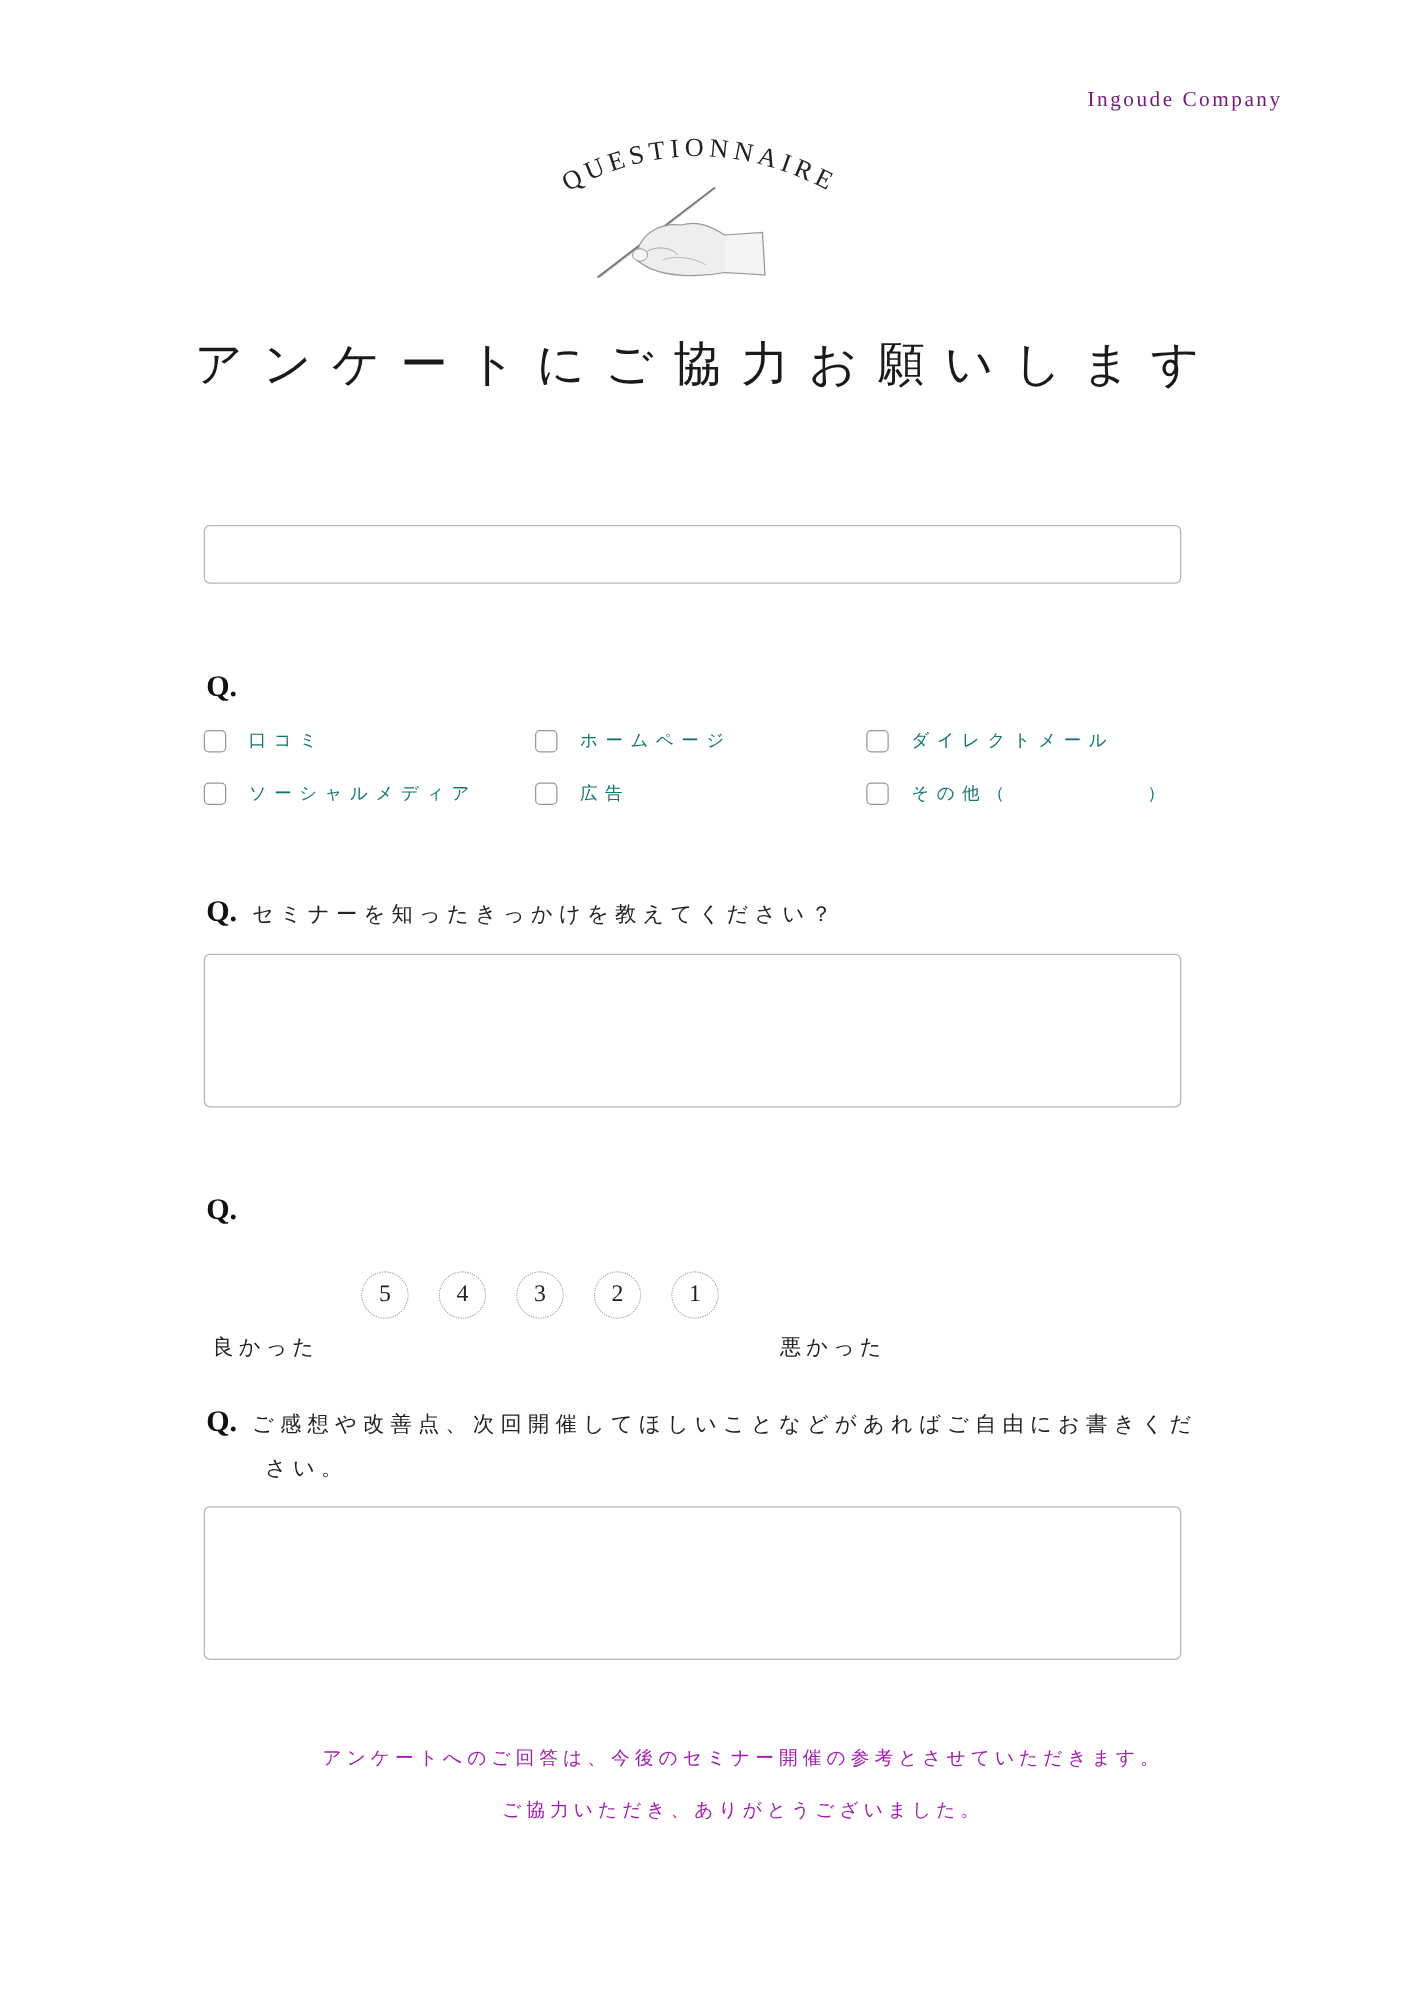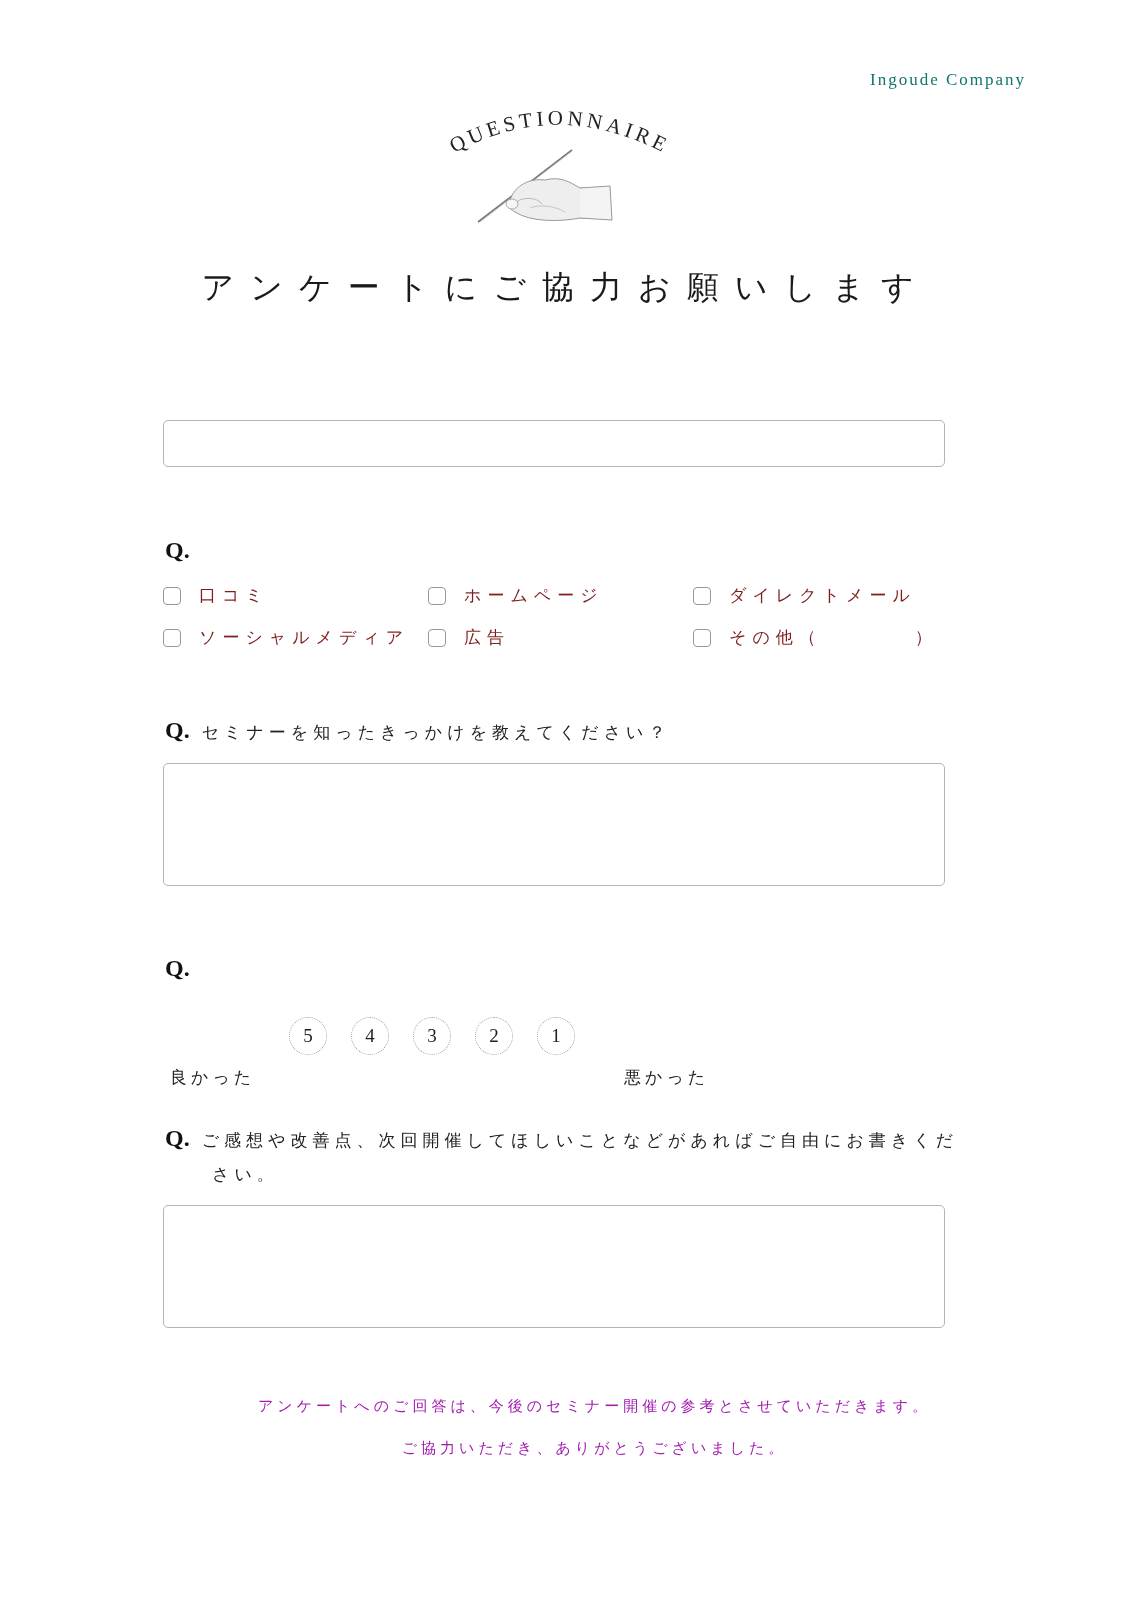--- a/index.html
+++ b/index.html
@@ -5,38 +5,38 @@
   html, body { margin: 0; padding: 0; background: #ffffff; }
   body {
     width: 1131px; height: 1600px; position: relative; overflow: hidden;
     font-family: "DejaVu Serif", "Liberation Serif", serif;
     color: #1e1e1e;
   }
   .abs { position: absolute; }
   .company {
     left: 870px; top: 70px; width: 200px;
     font-family: "Liberation Serif", "DejaVu Serif", serif;
-    font-size: 17px; letter-spacing: 2px; color: #0f766e;
+    font-size: 17px; letter-spacing: 2px; color: #701a75;
   }
   .logo { left: 420px; top: 90px; width: 280px; height: 150px; }
   .title {
     left: 0; top: 266px; width: 1131px; text-align: center;
-    font-size: 32px; letter-spacing: 16px; font-weight: normal; color: #1a1a1a;
+    font-size: 38px; letter-spacing: 16px; font-weight: normal; color: #1a1a1a;
   }
   .label { font-size: 17px; letter-spacing: 4px; color: #222; margin-top: 40px; }
   .field {
     position: absolute; border: 1.5px solid #b5b5b5; border-radius: 5px; background: #fff;
     box-sizing: border-box; padding: 0;
   }
   .q { display: flex; align-items: baseline; font-size: 17px; letter-spacing: 5px; color: #222; }
   .q .qmark {
     font-family: "Liberation Serif", serif; font-size: 24px; font-weight: bold;
     letter-spacing: 0; margin-right: 12px; color: #111;
   }
-  .cb-row { display: flex; align-items: center; font-size: 17px; letter-spacing: 6px; color: #7f1d1d; }
+  .cb-row { display: flex; align-items: center; font-size: 14px; letter-spacing: 6px; color: #0f766e; }
   .cb {
     width: 18px; height: 18px; border: 1.5px solid #999; border-radius: 4px;
     box-sizing: border-box; margin-right: 18px; flex: none;
   }
   .rate-circle {
     position: absolute; width: 38px; height: 38px; border: 1.5px dotted #a0a0a0; border-radius: 50%;
     box-sizing: border-box; display: flex; align-items: center; justify-content: center;
     font-family: "Liberation Serif", serif; font-size: 19px; color: #222;
   }
   .footer { left: 0; width: 1131px; text-align: center; font-size: 15px; letter-spacing: 4px; color: #a21caf; margin-left: 29px; }

